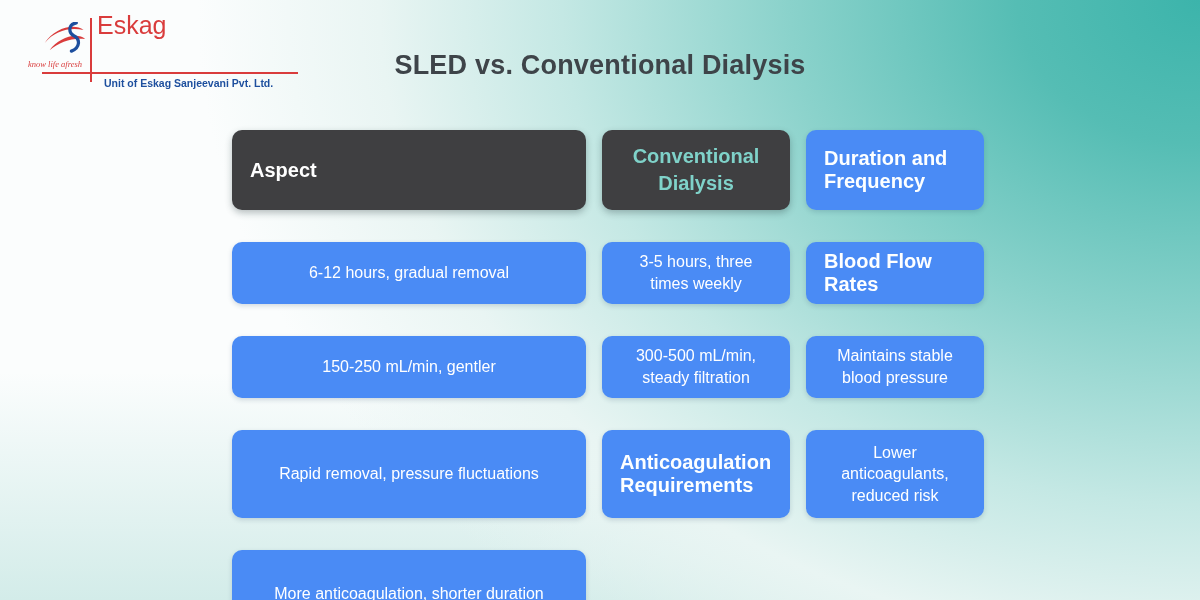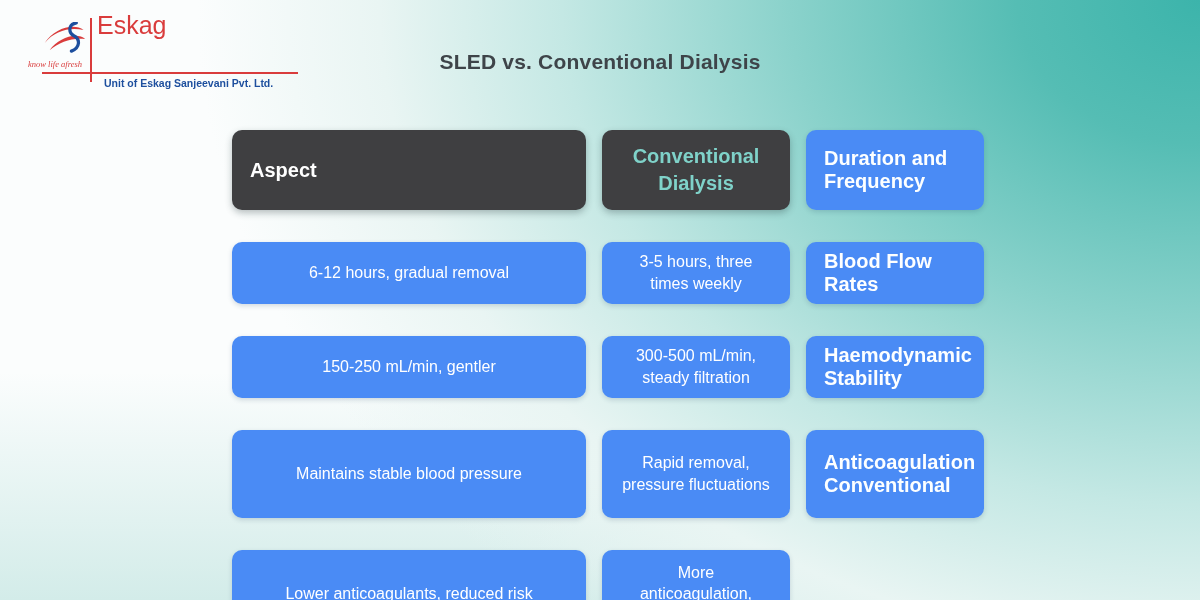--- a/index.html
+++ b/index.html
@@ -35,21 +35,21 @@
   }
   .brand-main .red{color:var(--brand-red,#d93c3c);}
   .brand-sub{
     position:absolute;left:76px;top:67px;
     font-size:10.5px;font-weight:700;color:var(--brand-blue,#1d4f9e);white-space:nowrap;
   }
 
   
   .page-title{
     position:absolute;left:0;top:50px;width:1200px;margin:0;
-    text-align:center;font-size:21px;font-weight:700;
+    text-align:center;font-size:27px;font-weight:700;
     color:var(--title-text,#3e4449);letter-spacing:0.2px;
   }
 
   
   .grid{
     position:absolute;left:232px;top:130px;
     display:grid;
     grid-template-columns:354px 188px 178px;
     grid-template-rows:80px 62px 62px 88px 88px;
     gap:32px 16px;
@@ -117,32 +117,29 @@
     <div class="cell blue left">
       <span class="aspect-label">Blood Flow Rates</span>
     </div>
     <div class="cell blue value">
       <span class="val">150-250 mL/min, gentler</span>
     </div>
     <div class="cell blue value">
       <span class="val">300-500 mL/min, steady filtration</span>
     </div>
 
-    <div class="cell blue left">
-      <span class="aspect-label">Haemodynamic Stability</span>
-    </div>
     <div class="cell blue value">
       <span class="val">Maintains stable blood pressure</span>
     </div>
     <div class="cell blue value">
       <span class="val">Rapid removal, pressure fluctuations</span>
     </div>
 
     <div class="cell blue left">
-      <span class="aspect-label">Anticoagulation Conventional</span>
+      <span class="aspect-label">Anticoagulation Requirements</span>
     </div>
     <div class="cell blue value">
       <span class="val">Lower anticoagulants, reduced risk</span>
     </div>
     <div class="cell blue value">
       <span class="val">More anticoagulation, shorter duration</span>
     </div>
 
   </main>
 </div>

